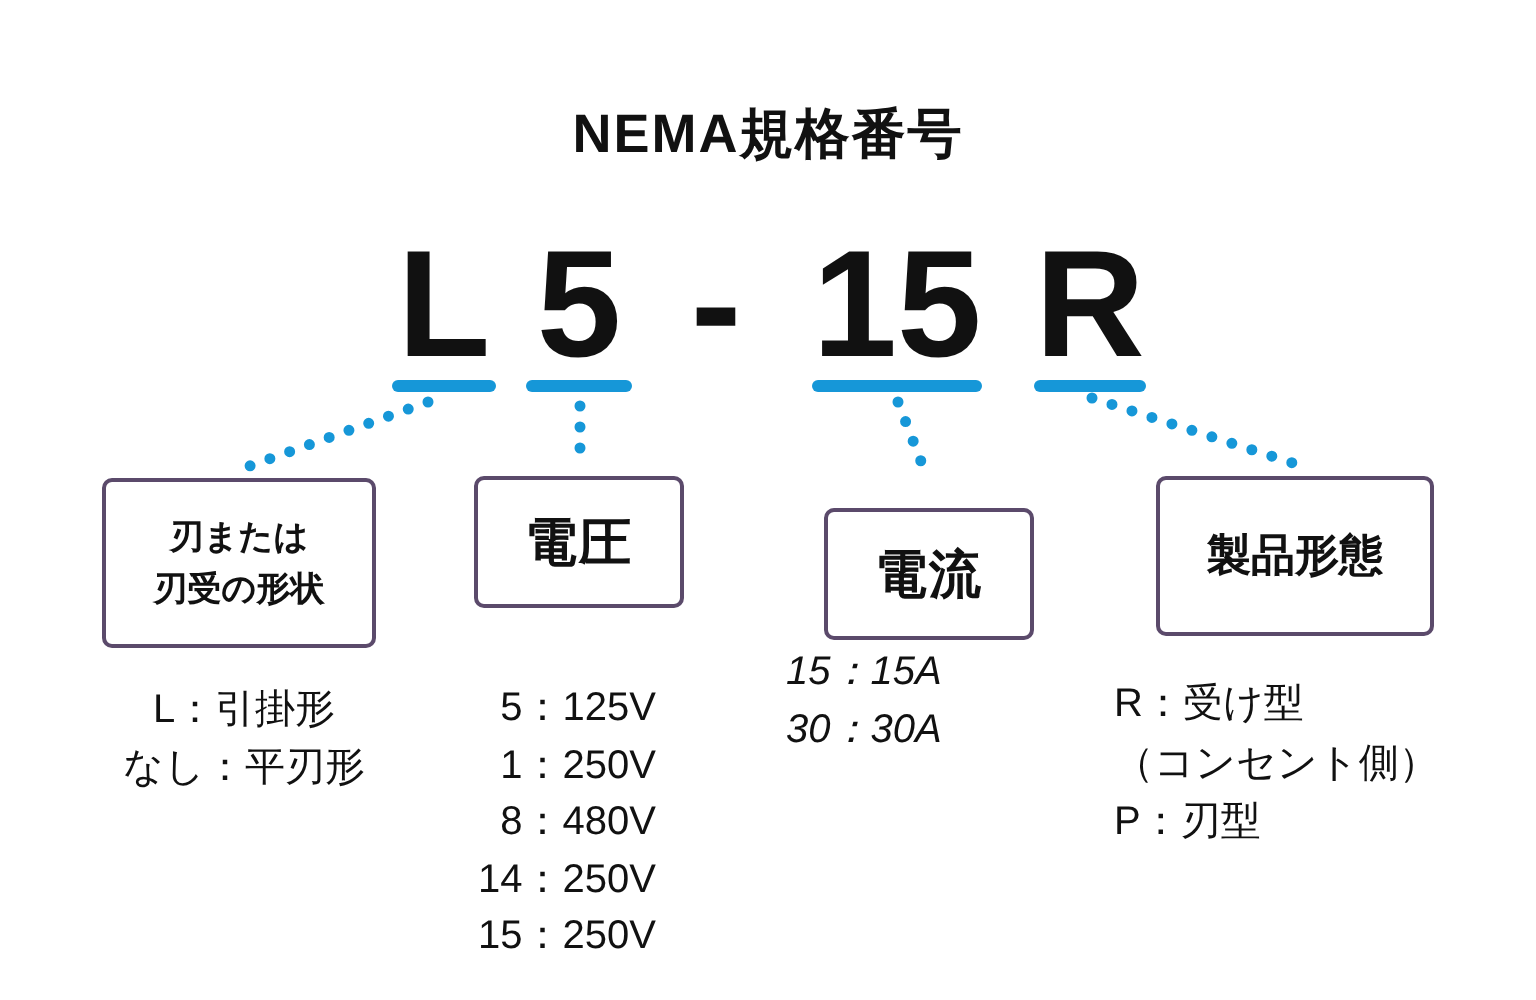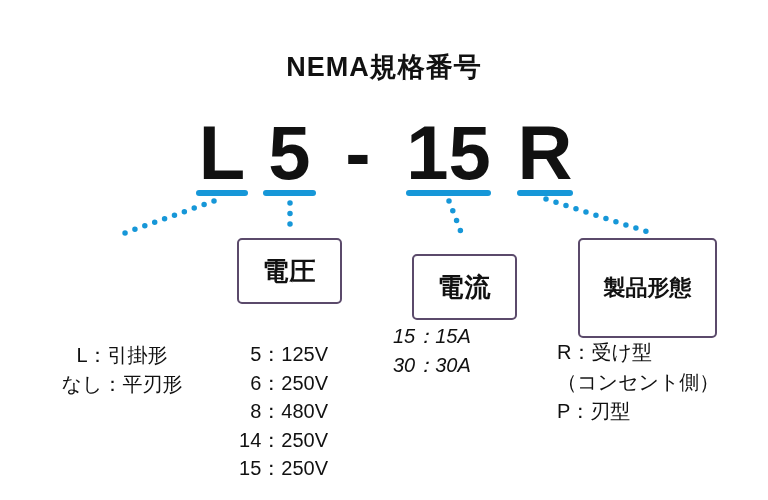--- a/index.html
+++ b/index.html
@@ -41,21 +41,21 @@
   }
   
   .cat-box{
     position:absolute;background:#fff;border:2px solid var(--box-border);
     border-radius:5px;display:flex;align-items:center;justify-content:center;
     text-align:center;font-weight:700;
   }
   .box-shape{left:51px;top:223px;width:137px;height:85px;font-size:17px;line-height:26px;}
   .box-voltage{left:237px;top:222px;width:105px;height:66px;font-size:26px;letter-spacing:1px;}
   .box-current{left:412px;top:238px;width:105px;height:66px;font-size:26px;letter-spacing:1px;}
-  .box-form{left:578px;top:222px;width:139px;height:100px;font-size:22px;}
+  .box-form{left:578px;top:222px;width:139px;height:80px;font-size:22px;}
   .cat-label div{display:block;}
   
   .legend{position:absolute;font-size:20px;}
   .legend-line{white-space:nowrap;}
   .legend-shape{left:32px;top:325px;width:180px;text-align:center;line-height:29px;}
   .legend-voltage{left:210px;top:324px;width:118px;text-align:right;line-height:28.5px;}
   .legend-current{left:393px;top:306px;width:140px;text-align:left;line-height:28.5px;font-style:italic;}
   .legend-form{left:557px;top:322px;width:182px;text-align:left;line-height:29.5px;}
 </style>
 </head>
@@ -83,37 +83,43 @@
     <div class="code-underline"></div>
   </div>
 
   <svg class="connectors" viewBox="0 0 768 500">
     <line x1="214" y1="185" x2="122" y2="218"></line>
     <line x1="290" y1="187" x2="290" y2="216"></line>
     <line x1="449" y1="185" x2="461" y2="216"></line>
     <line x1="546" y1="183" x2="651" y2="217"></line>
   </svg>
 
+  <div class="cat-box box-shape">
+    <div class="cat-label">
+      <div>刃または</div>
+      <div>刃受の形状</div>
+    </div>
+  </div>
   <div class="cat-box box-voltage">
     <div class="cat-label">電圧</div>
   </div>
   <div class="cat-box box-current">
     <div class="cat-label">電流</div>
   </div>
   <div class="cat-box box-form">
     <div class="cat-label">製品形態</div>
   </div>
 
   <div class="legend legend-shape">
     <div class="legend-line">L：引掛形</div>
     <div class="legend-line">なし：平刃形</div>
   </div>
   <div class="legend legend-voltage">
     <div class="legend-line">5：125V</div>
-    <div class="legend-line">6：250V</div>
+    <div class="legend-line">1：250V</div>
     <div class="legend-line">8：480V</div>
     <div class="legend-line">14：250V</div>
     <div class="legend-line">15：250V</div>
   </div>
   <div class="legend legend-current">
     <div class="legend-line">15：15A</div>
     <div class="legend-line">30：30A</div>
   </div>
   <div class="legend legend-form">
     <div class="legend-line">R：受け型</div>

